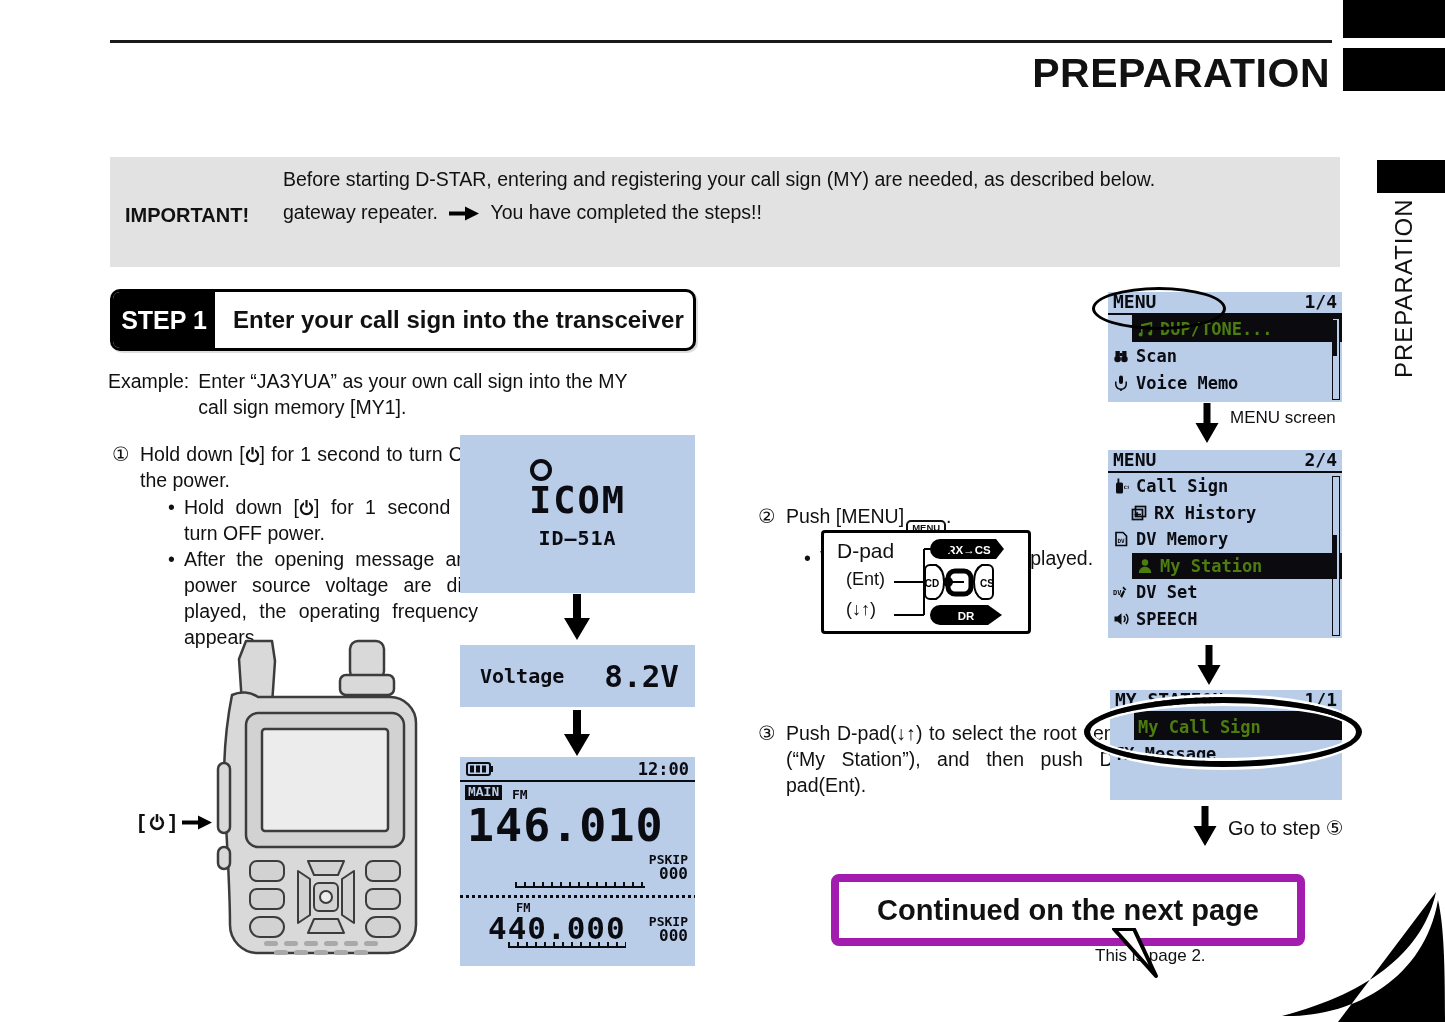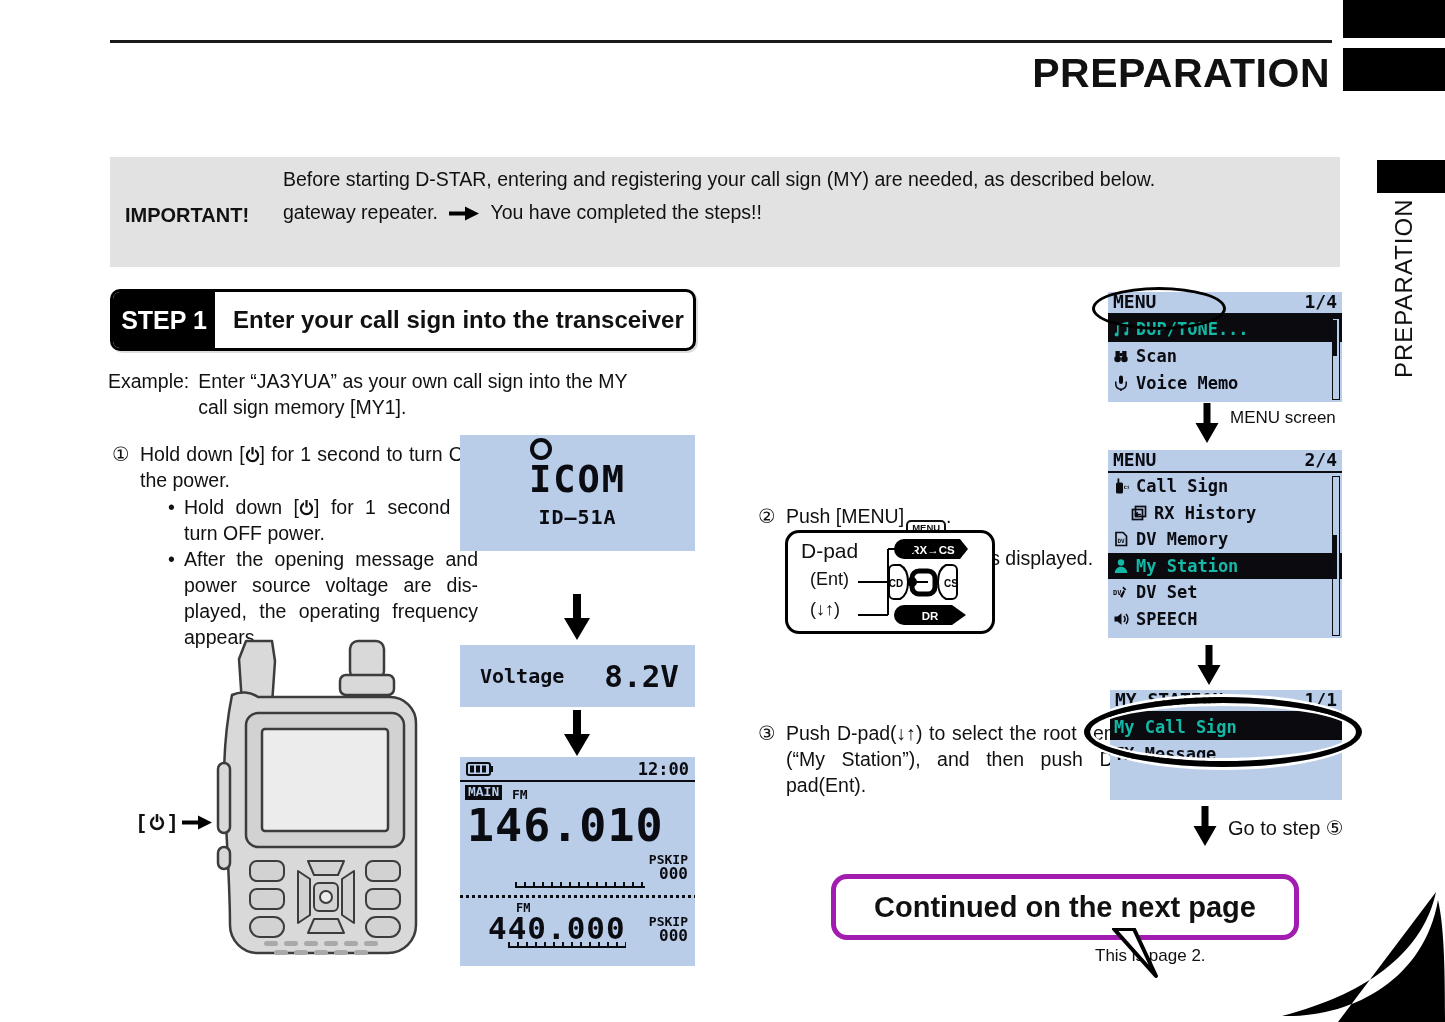--- a/index.html
+++ b/index.html
@@ -30,21 +30,21 @@
   .numpara .num{position:absolute;left:0;top:0;}
   .bullet{position:relative;padding-left:16px;}
   .bullet .dot{position:absolute;left:0;top:0;}
   .bullets{padding-left:28px;margin-top:1px;}
   .example-row{display:flex;font-size:19.5px;line-height:26px;gap:9px;}
   
   .lcd{background:#b9cde8;color:#0b0b12;font-family:"DejaVu Sans Mono",monospace;}
   .menu-head{display:flex;justify-content:space-between;align-items:flex-end;
              border-bottom:2px solid #0b0b12;padding:2px 5px 1px 5px;font-size:18px;font-weight:bold;height:23px;box-sizing:border-box;}
   .mrow{display:flex;align-items:center;gap:6px;padding:1px 3px 1px 4px;font-size:17px;font-weight:bold;height:27px;box-sizing:border-box;}
-  .mrow.sel{background:#0b0b0f;color:#14b8a6;}
+  .mrow.sel{background:#0b0b0f;color:#4d7c0f;margin-left:24px;}
   .micon{display:inline-flex;width:18px;justify-content:center;flex:0 0 auto;}
   .sbar{position:absolute;right:2px;width:6px;border:1px solid #0b0b12;background:#b9cde8;}
   .sthumb{position:absolute;left:0;width:4px;background:#0b0b12;}
   .callout-ellipse{border-radius:50%;border:3px solid #000;}
   .callout-ellipse-heavy{border-radius:50%;border:6px solid #000;
       box-shadow:0 0 0 3px #fff, inset 0 0 0 3px #fff;}
   
   .icom-logo{font-family:"DejaVu Sans Mono",monospace;font-weight:bold;font-size:37px;letter-spacing:2px;position:relative;}
   .icom-dot{position:absolute;left:1px;top:-20px;width:14px;height:14px;border:4px solid #0b0b12;border-radius:50%;}
   .icom-model{font-family:"DejaVu Sans Mono",monospace;font-weight:bold;font-size:20px;letter-spacing:1px;margin-top:4px;}
@@ -60,24 +60,24 @@
   .pskip{font-weight:bold;font-size:13px;line-height:13px;text-align:right;}
   .pskip-val{font-weight:bold;font-size:16px;line-height:16px;text-align:right;}
   .ruler{height:7px;border-bottom:2px solid #0b0b12;
          background:repeating-linear-gradient(90deg,#0b0b12 0 2px,transparent 2px 9px);background-size:100% 4px;background-position:0 3px;background-repeat:repeat-x;}
   .dotline{height:3px;background:repeating-linear-gradient(90deg,#0b0b12 0 3px,transparent 3px 6px);}
   
   .caption{font-size:17px;}
   .menu-key{display:inline-flex;flex-direction:column;align-items:center;border:2px solid #111;border-radius:5px;
             padding:1px 4px 0;line-height:1;vertical-align:-8px;margin-left:2px;}
   .menu-key .mk-top{font-size:9.5px;font-weight:bold;}
-  .dpad-box{border:3px solid #000;border-radius:14px;background:#fff;}
+  .dpad-box{border:3px solid #000;border-radius:4px;background:#fff;margin-left:36px;}
   .dpad-title{font-size:21px;position:absolute;left:13px;top:6px;}
   .dpad-lbl{font-size:18px;position:absolute;}
-  .bubble{border:5px solid #a21caf;border-radius:16px;background:#fff;display:flex;align-items:center;justify-content:center;}
+  .bubble{border:8px solid #a21caf;border-radius:8px;background:#fff;display:flex;align-items:center;justify-content:center;}
   .bubble-text{font-size:29px;font-weight:bold;}
   .power-callout{font-size:21px;font-weight:bold;display:flex;align-items:center;gap:4px;}
 </style>
 </head>
 <body>
 
 <div id="page">
 
   <div class="abs rule" style="left:110px;top:40px;width:1222px;"></div>
   <div class="abs page-title" style="left:0;top:50px;width:1330px;text-align:right;">PREPARATION</div>
@@ -180,21 +180,21 @@
         <circle cx="7.5" cy="9.5" r="5.6" fill="none" stroke="#111" stroke-width="2.4"></circle>
         <line x1="7.5" y1="0" x2="7.5" y2="9" stroke="#fff" stroke-width="5"></line>
         <line x1="7.5" y1="1" x2="7.5" y2="8.5" stroke="#111" stroke-width="2.4"></line>
       </svg>
       <span>]</span>
     <svg width="34" height="17" viewBox="0 0 30 17">
         <path d="M0 6.5h16v-5L30 8.5 16 15.5v-5H0z" fill="#000"></path>
       </svg>
   </div>
 
-  <div class="abs lcd" style="left:460px;top:435px;width:235px;height:116px;display:flex;flex-direction:column;align-items:center;justify-content:center;">
+  <div class="abs lcd" style="left:460px;top:435px;width:235px;height:158px;display:flex;flex-direction:column;align-items:center;justify-content:center;">
     <div class="icom-logo"><span class="icom-dot"></span><span>ICOM</span></div>
     <div class="icom-model">ID–51A</div>
   </div>
   <svg class="abs" style="left:562px;top:594px;" width="30" height="46" viewBox="0 0 30 46">
       <path d="M11 0h8v24h9L15 46 2 24h9z" fill="#000"></path>
     </svg>
   <div class="abs lcd" style="left:460px;top:645px;width:235px;height:62px;">
     <div class="volt-row">
       <span class="volt-label">Voltage</span>
       <span class="volt-value">8.2V</span>

